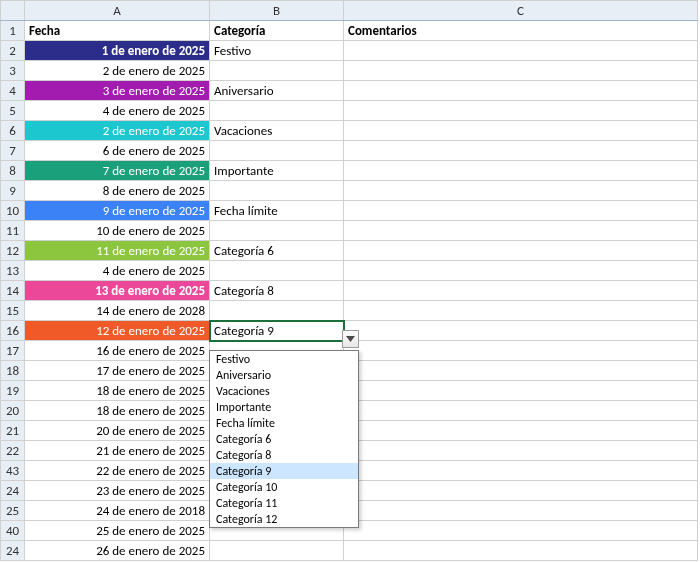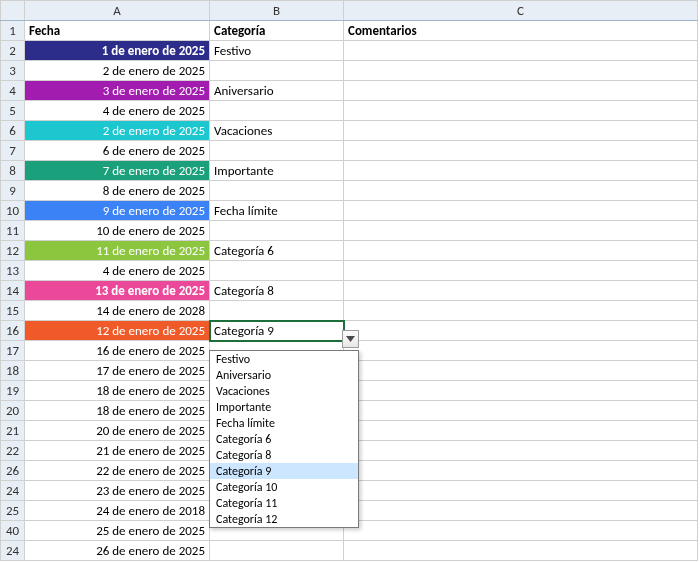--- a/index.html
+++ b/index.html
@@ -237,21 +237,21 @@
         <td class="cat-cell"></td>
         <td></td>
       </tr>
       <tr>
         <th class="rowhdr">22</th>
         <td class="date-cell">21 de enero de 2025</td>
         <td class="cat-cell"></td>
         <td></td>
       </tr>
       <tr>
-        <th class="rowhdr">26</th>
+        <th class="rowhdr">43</th>
         <td class="date-cell">22 de enero de 2025</td>
         <td class="cat-cell"></td>
         <td></td>
       </tr>
       <tr>
         <th class="rowhdr">24</th>
         <td class="date-cell">23 de enero de 2025</td>
         <td class="cat-cell"></td>
         <td></td>
       </tr>

